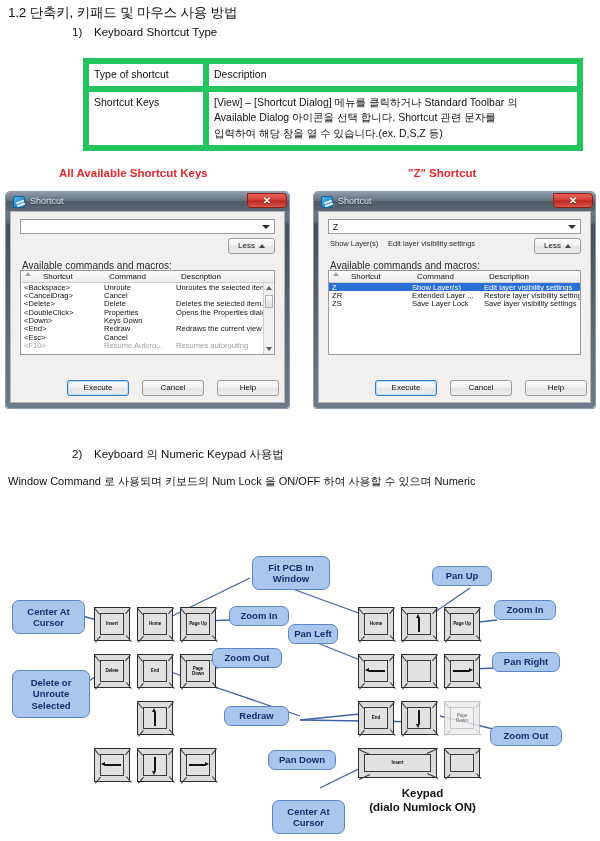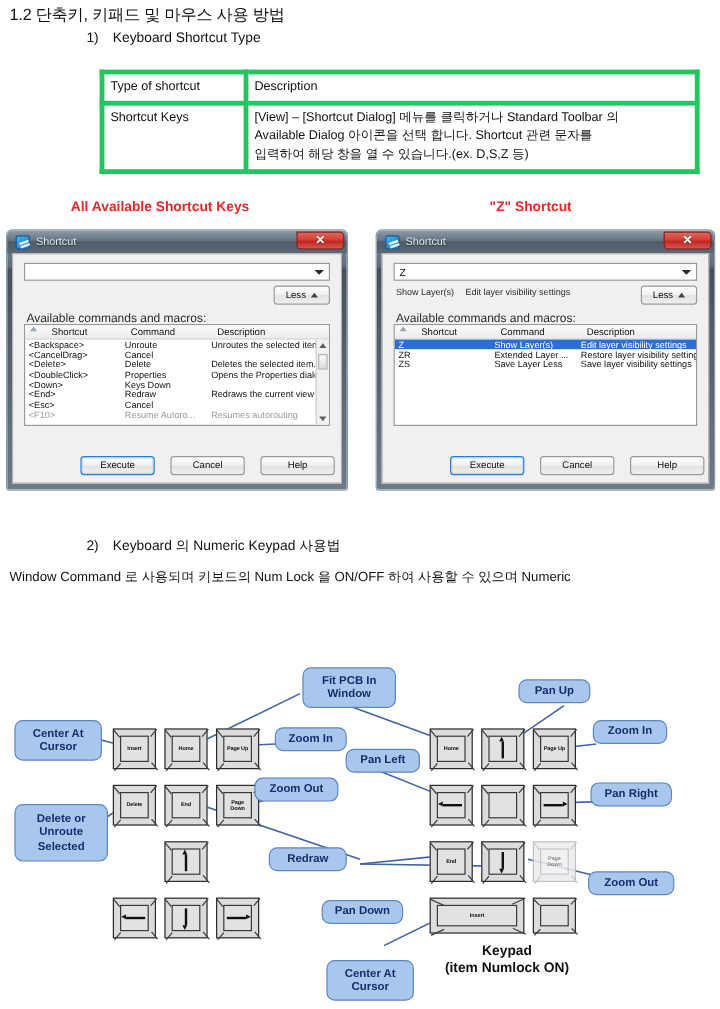--- a/index.html
+++ b/index.html
@@ -23,21 +23,21 @@
     font-size:11.5px; color:#111;
   }
   .doc-h2 .num { display:inline-block; width:22px; }
 
   
   .tbl {
     position:absolute; left:83px; top:58px; width:500px;
     border-collapse:collapse;
   }
   .tbl td {
-    border:4px solid #22c55e;
+    border:6px solid #22c55e;
     padding:3px 5px 4px 5px;
     vertical-align:top;
     font-size:10.5px;
     line-height:1.45;
     color:#111;
   }
   .tbl td.c1 { width:120px; }
   .tbl .desc-body { text-align:justify; text-justify:inter-word; }
   .tbl .desc-body .ln { display:block; white-space:nowrap; }
 
@@ -404,21 +404,21 @@
             <span class="c-cm">Show Layer(s)</span>
             <span class="c-ds">Edit layer visibility settings</span>
           </div>
           <div class="lv-row">
             <span class="c-sc">ZR</span>
             <span class="c-cm">Extended Layer ...</span>
             <span class="c-ds">Restore layer visibility settings</span>
           </div>
           <div class="lv-row">
             <span class="c-sc">ZS</span>
-            <span class="c-cm">Save Layer Less</span>
+            <span class="c-cm">Save Layer Lock</span>
             <span class="c-ds">Save layer visibility settings</span>
           </div>
         </div>
     </div>
     <div class="btnbar">
       <div class="btn b1">Execute</div>
       <div class="btn b2">Cancel</div>
       <div class="btn b3">Help</div>
     </div>
   </div>
@@ -727,22 +727,22 @@
   <div class="callout" style="left:212px; top:100px; width:70px; height:20px;">Zoom Out</div>
   <div class="callout" style="left:12px;  top:122px; width:78px; height:48px;">Delete or
 Unroute
 Selected</div>
   <div class="callout" style="left:224px; top:158px; width:65px; height:20px;">Redraw</div>
 
   <div class="callout" style="left:252px; top:8px;   width:78px; height:34px;">Fit PCB In
 Window</div>
   <div class="callout" style="left:432px; top:18px;  width:60px; height:20px;text-align:right;">Pan Up</div>
   <div class="callout" style="left:494px; top:52px;  width:62px; height:20px;">Zoom In</div>
-  <div class="callout" style="left:288px; top:76px;  width:62px; height:20px;">Pan Left</div>
+  <div class="callout" style="left:288px; top:76px;  width:50px; height:20px;">Pan Left</div>
   <div class="callout" style="left:492px; top:104px; width:68px; height:20px;">Pan Right</div>
   <div class="callout" style="left:268px; top:202px; width:68px; height:20px;">Pan Down</div>
   <div class="callout" style="left:490px; top:178px; width:72px; height:20px;">Zoom Out</div>
   <div class="callout" style="left:272px; top:252px; width:73px; height:34px;">Center At
 Cursor</div>
 
   <div class="kp-label" style="left:340px; top:238px; width:165px;">Keypad
-(item Numlock ON)</div>
+(dialo Numlock ON)</div>
 </div>
 
 </body></html>

